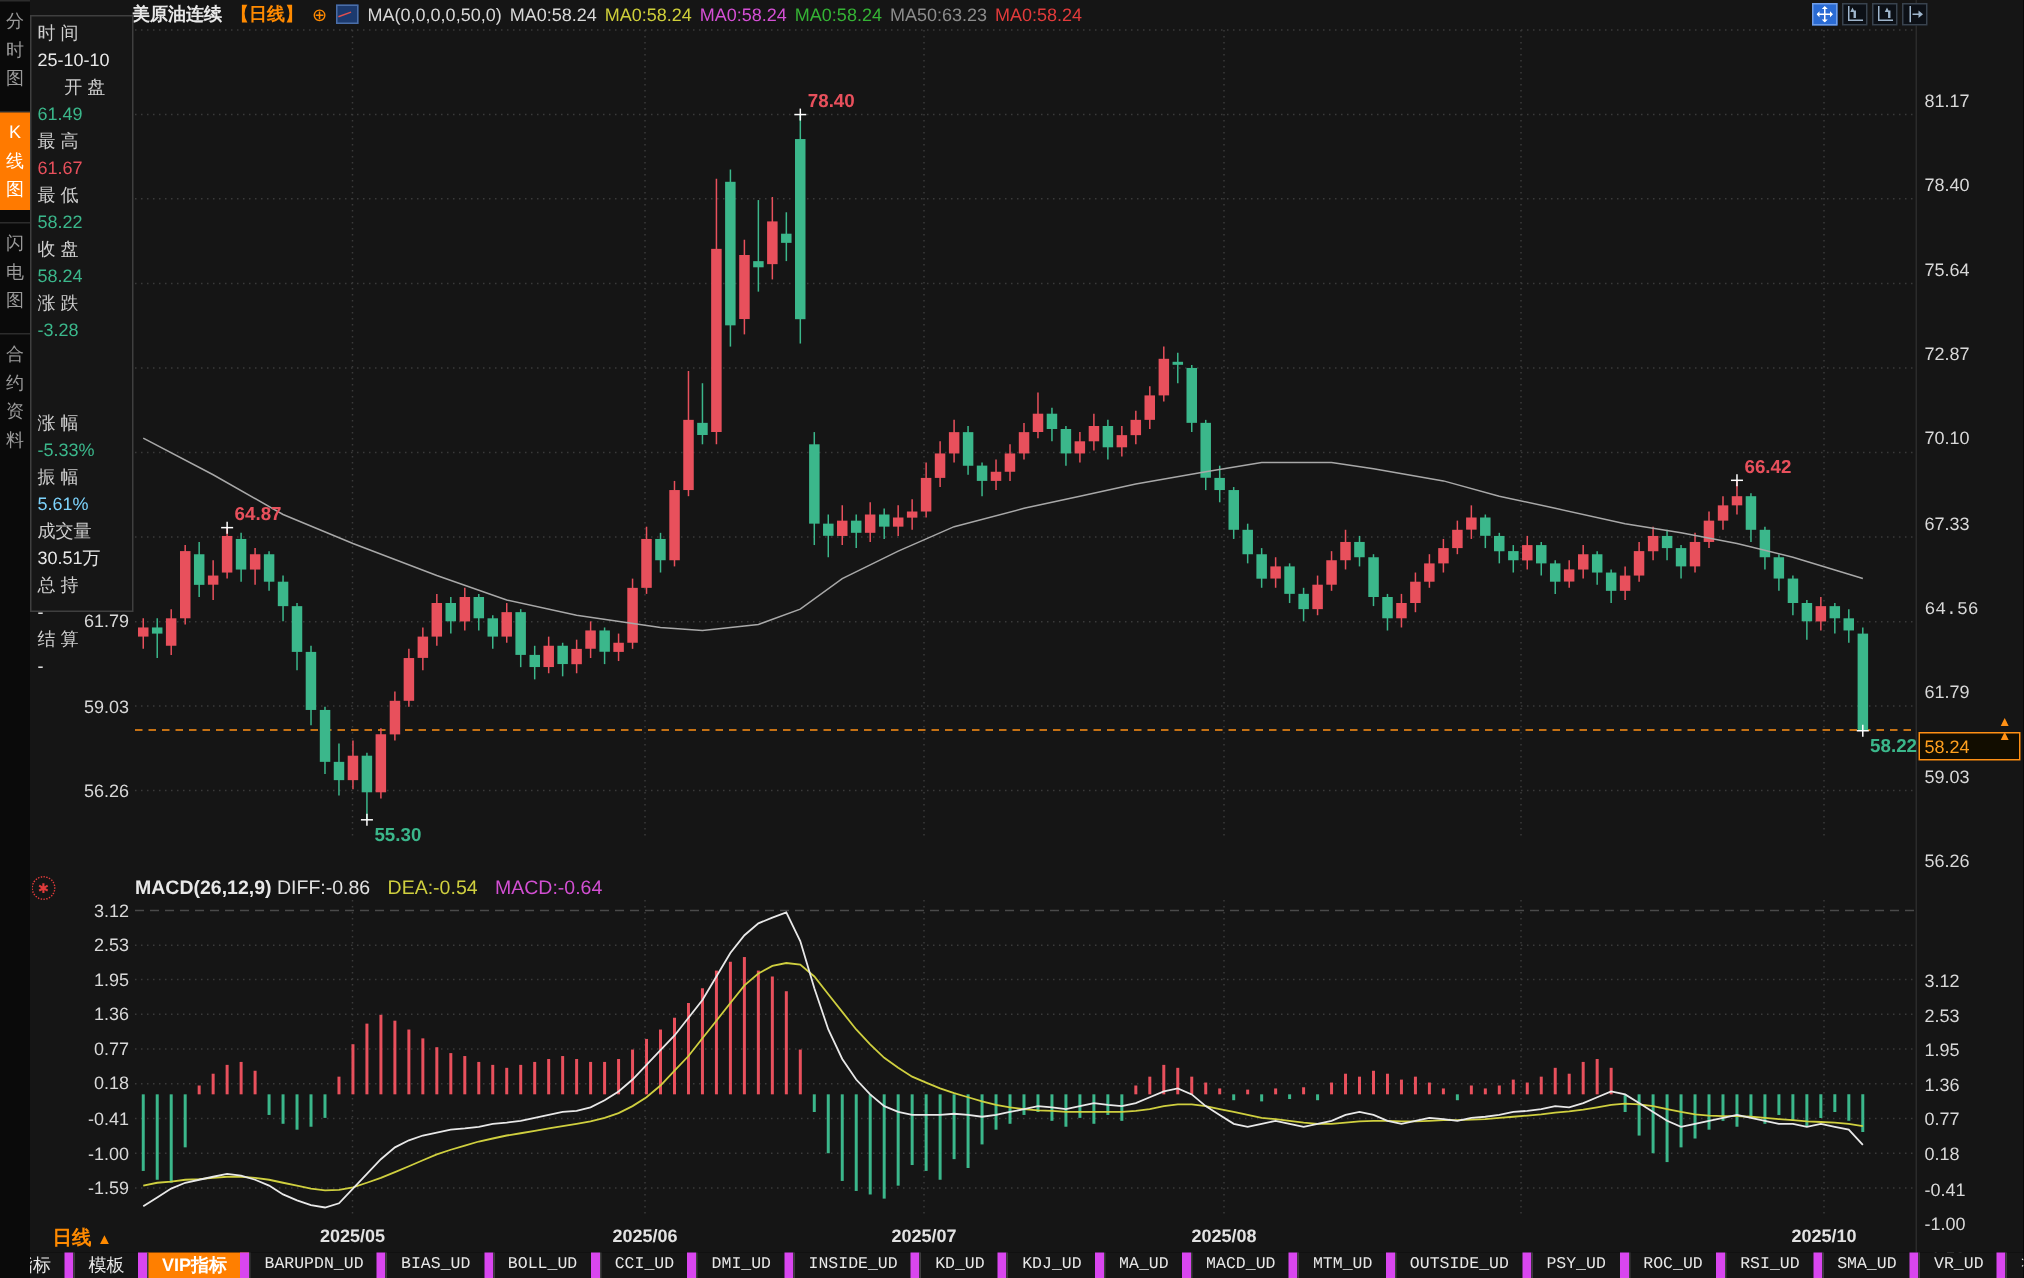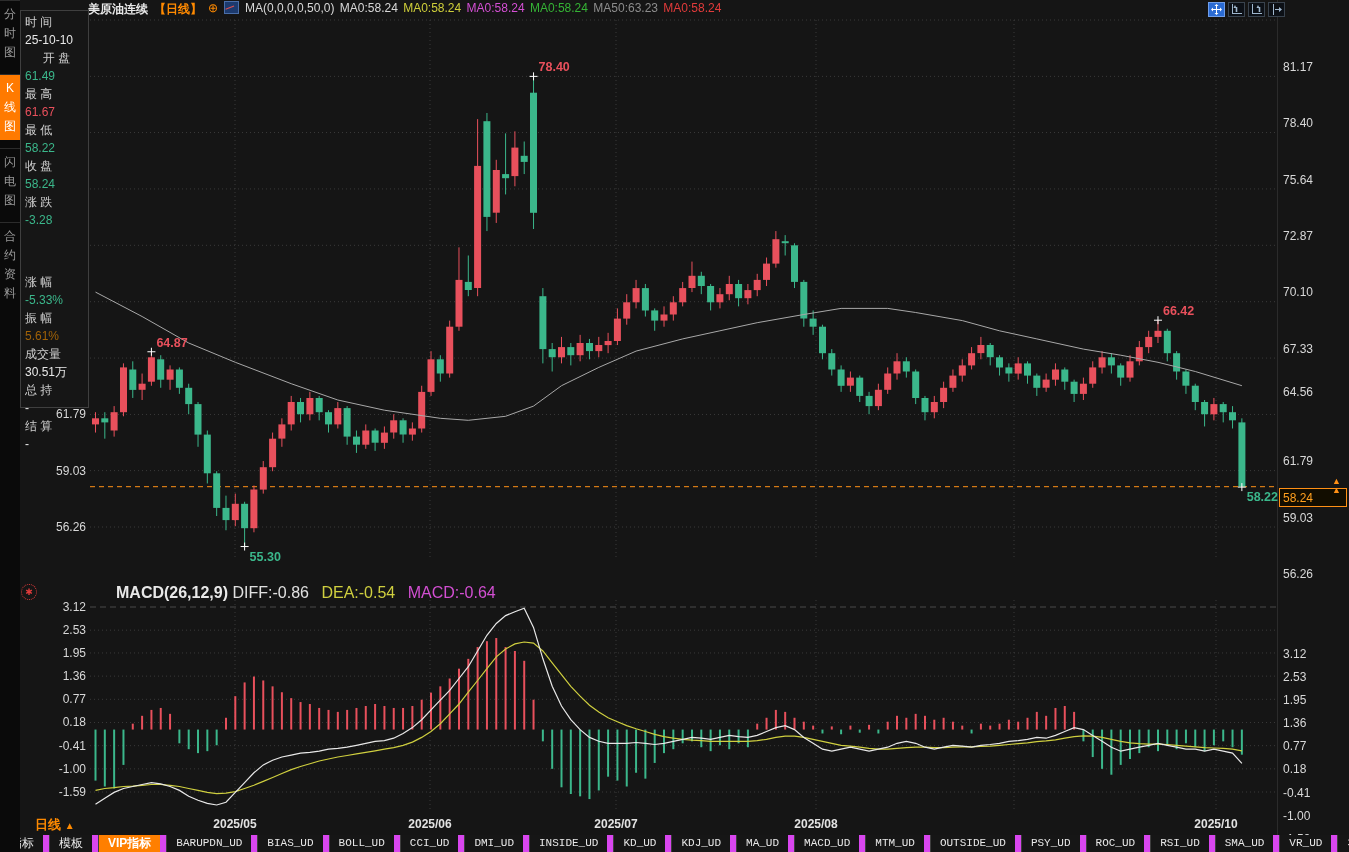--- a/index.html
+++ b/index.html
@@ -5,21 +5,21 @@
   html,body{margin:0;padding:0;background:#000;}
   #app{position:relative;width:1349px;height:852px;background:#151515;overflow:hidden;
        font-family:"Liberation Sans",sans-serif;color:#d8d8d8;}
   
   #tabstrip{position:absolute;left:0;top:0;width:20px;height:852px;background:#0a0a0a;z-index:30;}
   .vtab{width:20px;text-align:center;font-size:12px;line-height:19px;color:#9a9a9a;
         padding:4px 0;margin-bottom:8px;cursor:pointer;border-top:1px solid #2c2c2c;}
   .vtab.active{background:#ff7a00;color:#fff;}
   .vtab div{height:19px;}
   
-  #header{position:absolute;left:88px;top:1px;height:17px;z-index:20;font-size:12px;white-space:nowrap;display:flex;align-items:flex-start;gap:6px;}
+  #header{position:absolute;left:88px;top:1px;height:17px;z-index:20;font-size:12px;white-space:nowrap;display:flex;align-items:center;gap:6px;}
   #hdr-title{color:#e8e8e8;font-weight:bold;}
   #hdr-period{color:#ff8a00;font-weight:bold;}
   #hdr-plus{color:#ff8a00;font-size:12px;}
   #hdr-charticon{display:inline-block;width:13px;height:11px;background:#1c3a6e;border:1px solid #4a6ea8;position:relative;}
   #hdr-charticon:after{content:"";position:absolute;left:1px;top:5px;width:9px;height:4px;border-top:1px solid #e05050;transform:rotate(-20deg);}
   .mal{margin-right:2px;}
   
   #tr-icons{position:absolute;right:64px;top:2px;display:flex;gap:3px;z-index:20;}
   .tri{width:15px;height:13px;background:#0c1016;border:1px solid #39434e;display:flex;align-items:center;justify-content:center;cursor:pointer;}
   .tri.blue{background:#2a6bd4;border-color:#6f9de8;}
@@ -29,21 +29,21 @@
   .inforow{height:18px;line-height:18px;white-space:nowrap;}
   
   .axlbl{position:absolute;font-size:12px;color:#d8d8d8;white-space:nowrap;}
   .axlbl.r{left:1283px;margin-top:47px;}
   .axlbl.l{width:86px;text-align:right;left:0;}
   
   #pricebox{position:absolute;left:1279px;top:488px;width:68px;height:19px;background:#120d00;
             border:1px solid #ff9015;color:#ffa01e;font-size:12px;line-height:19px;padding-left:3px;box-sizing:border-box;z-index:21;}
   #pricearrow{position:absolute;left:1332px;top:477px;color:#ff9015;font-size:9px;z-index:21;line-height:9px;}
   
-  #macdhdr{position:absolute;left:90px;top:584px;font-size:16px;z-index:20;white-space:nowrap;margin-left:26px;}
+  #macdhdr{position:absolute;left:90px;top:584px;font-size:13px;z-index:20;white-space:nowrap;}
   #macdhdr b{color:#e8e8e8;font-weight:bold;}
   #macd-star{position:absolute;left:21px;top:584px;width:14px;height:14px;border:1px dotted #e03b3b;border-radius:50%;
              color:#e03b3b;font-size:9px;line-height:14px;text-align:center;z-index:20;}
   
   #daterow{position:absolute;left:0;top:816px;width:1349px;height:18px;z-index:20;}
   #period-ind{position:absolute;left:35px;top:0;color:#ff8a00;font-size:13px;font-weight:bold;}
   .datelbl{position:absolute;top:1px;transform:translateX(-50%);font-size:12px;font-weight:bold;color:#e2e2e2;}
   
   #tabbar{position:absolute;left:0;top:835px;width:1349px;height:17px;background:#020202;display:flex;align-items:stretch;z-index:20;}
   .btab{font-size:11px;line-height:17px;padding:0 9px;color:#e8e8e8;background:#161616;
@@ -553,37 +553,37 @@
       <div class="inforow" style="color: rgb(232, 80, 92);">61.67</div>
       <div class="inforow" style="color: rgb(207, 207, 207);">最 低</div>
       <div class="inforow" style="color: rgb(59, 183, 139);">58.22</div>
       <div class="inforow" style="color: rgb(207, 207, 207);">收 盘</div>
       <div class="inforow" style="color: rgb(59, 183, 139);">58.24</div>
       <div class="inforow" style="color: rgb(207, 207, 207);">涨 跌</div>
       <div class="inforow" style="color: rgb(59, 183, 139);">-3.28</div>
       <div class="inforow" style="color: rgb(207, 207, 207); margin-top: 44px;">涨 幅</div>
       <div class="inforow" style="color: rgb(59, 183, 139);">-5.33%</div>
       <div class="inforow" style="color: rgb(207, 207, 207);">振 幅</div>
-      <div class="inforow" style="color: #a16207;">5.61%</div>
+      <div class="inforow" style="color: #7dd3fc;">5.61%</div>
       <div class="inforow" style="color: rgb(207, 207, 207);">成交量</div>
       <div class="inforow" style="color: rgb(232, 232, 232);">30.51万</div>
       <div class="inforow" style="color: rgb(207, 207, 207);">总 持</div>
       <div class="inforow" style="color: rgb(232, 232, 232);">-</div>
       <div class="inforow" style="color: rgb(207, 207, 207);">结 算</div>
       <div class="inforow" style="color: rgb(232, 232, 232);">-</div>
     </div>
 
   <div id="main-right-axis">
       <div class="axlbl r" style="top: 13px;">81.17</div>
       <div class="axlbl r" style="top: 69.3786px;">78.40</div>
       <div class="axlbl r" style="top: 125.554px;">75.64</div>
       <div class="axlbl r" style="top: 181.932px;">72.87</div>
       <div class="axlbl r" style="top: 238.311px;">70.10</div>
       <div class="axlbl r" style="top: 294.689px;">67.33</div>
-      <div class="axlbl r" style="top: 338px;">64.56</div>
+      <div class="axlbl r" style="top: 352px; font-family: Liberation Mono, monospace;">64.56</div>
       <div class="axlbl r" style="top: 407.446px;">61.79</div>
       <div class="axlbl r" style="top: 463.621px;">59.03</div>
       <div class="axlbl r" style="top: 520px;">56.26</div>
     </div>
   <div id="main-left-axis">
       <div class="axlbl l" style="top: 407.446px;">61.79</div>
       <div class="axlbl l" style="top: 463.621px;">59.03</div>
       <div class="axlbl l" style="top: 520px;">56.26</div>
     </div>
   <div id="macd-left-axis">

